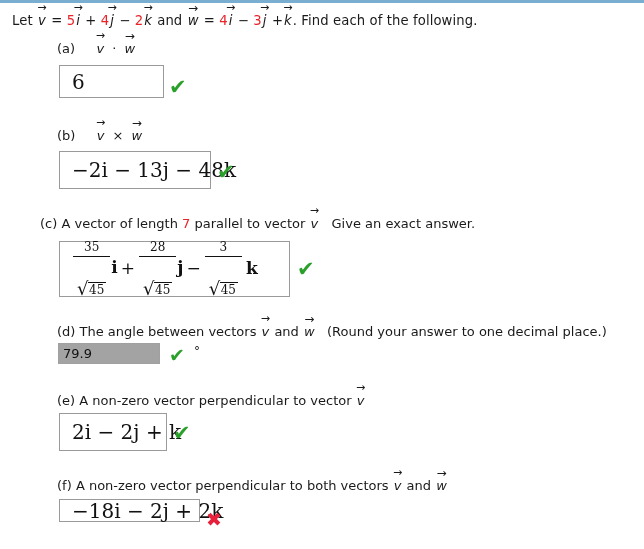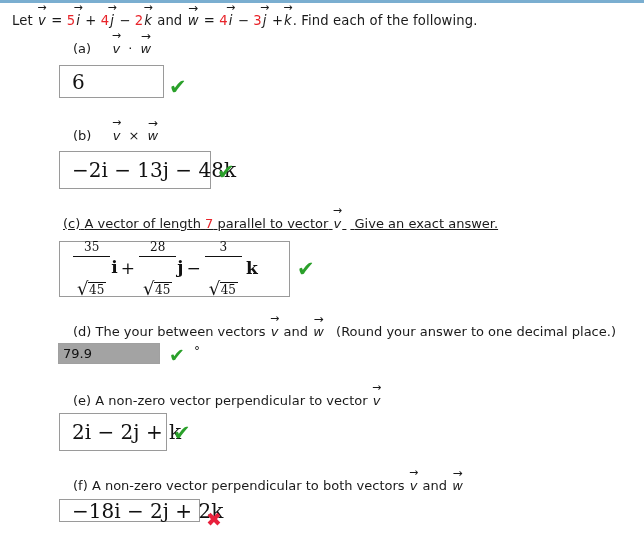--- a/index.html
+++ b/index.html
@@ -63,21 +63,20 @@
   }
   .vec.wide::before { top: -11px; font-size: 12px; }
 
   .num-red { color: #e8242a; }
 
   
   .part-label {
     position: absolute;
     font-size: 13px;
     white-space: nowrap;
-    margin-left: 16px;
   }
 
   
   .mathbox {
     position: absolute;
     border: 1px solid #9a9a9a;
     background: #ffffff;
     box-sizing: border-box;
     font-family: "DejaVu Serif", serif;
     color: #111;
@@ -215,21 +214,21 @@
     <span style="display:inline-block;width:12px;"></span>
     <span class="vec">v</span>
     <span class="op">×</span>
     <span class="vec wide">w</span>
   </div>
   <div class="mathbox" style="top:148px; left:59px; width:152px; height:38px;">
     <span class="inner">−2i − 13j − 48k</span>
   </div>
   <div class="mark check" style="top:159px; left:217px;">✔</div>
 
-  <div class="part-label" style="top:213px; left:47px;text-decoration:underline;">
+  <div class="part-label" style="top:213px; left:40px;">
     <span>(c)</span>
     <span>A vector of length</span>
     <span class="num-red">7</span>
     <span>parallel to vector</span>
     <span class="vec">v</span>
     <span style="display:inline-block;width:4px;"></span>
     <span>Give an exact answer.</span>
   </div>
   <div class="mathbox" style="top:238px; left:59px; width:231px; height:56px;">
     <span class="inner" style="font-size:17px;">
@@ -245,21 +244,21 @@
         <span class="top">3</span>
         <span class="bar"></span>
         <span class="bot"><span class="sqrt"><span class="rad">45</span></span></span>
       </span><span class="bf" style="padding-left:3px;">k</span>
     </span>
   </div>
   <div class="mark check" style="top:256px; left:297px;">✔</div>
 
   <div class="part-label" style="top:321px; left:57px;">
     <span>(d)</span>
-    <span>The your between vectors</span>
+    <span>The angle between vectors</span>
     <span class="vec">v</span>
     <span>and</span>
     <span class="vec wide">w</span>
     <span style="display:inline-block;width:3px;"></span>
     <span>(Round your answer to one decimal place.)</span>
   </div>
   <input class="textinput" style="top: 340px; left: 58px; width: 102px; height: 21px;" value="79.9">
   <div class="mark check" style="top:343px; left:169px; font-size:19px;">✔</div>
   <div class="degree" style="top:341px; left:194px;">°</div>
 

